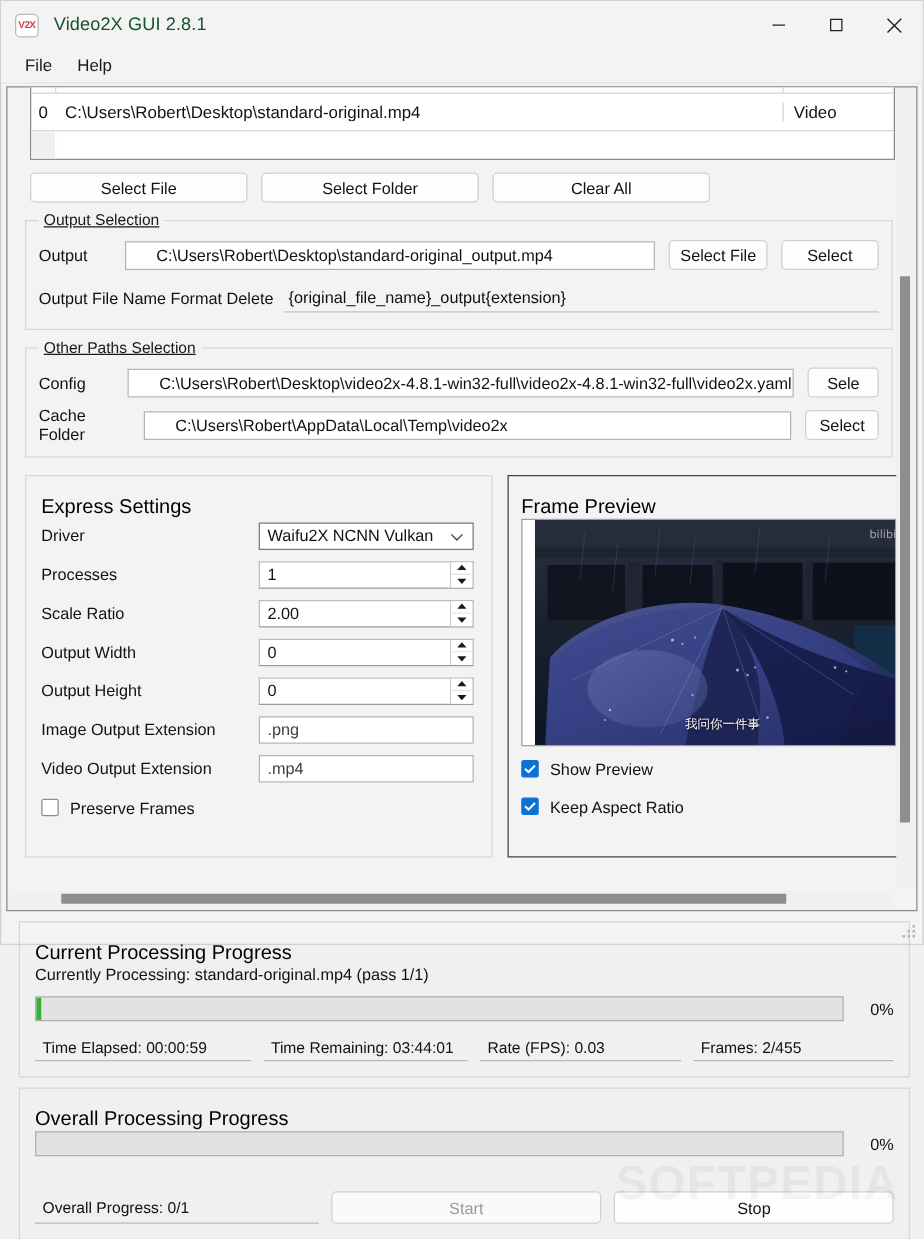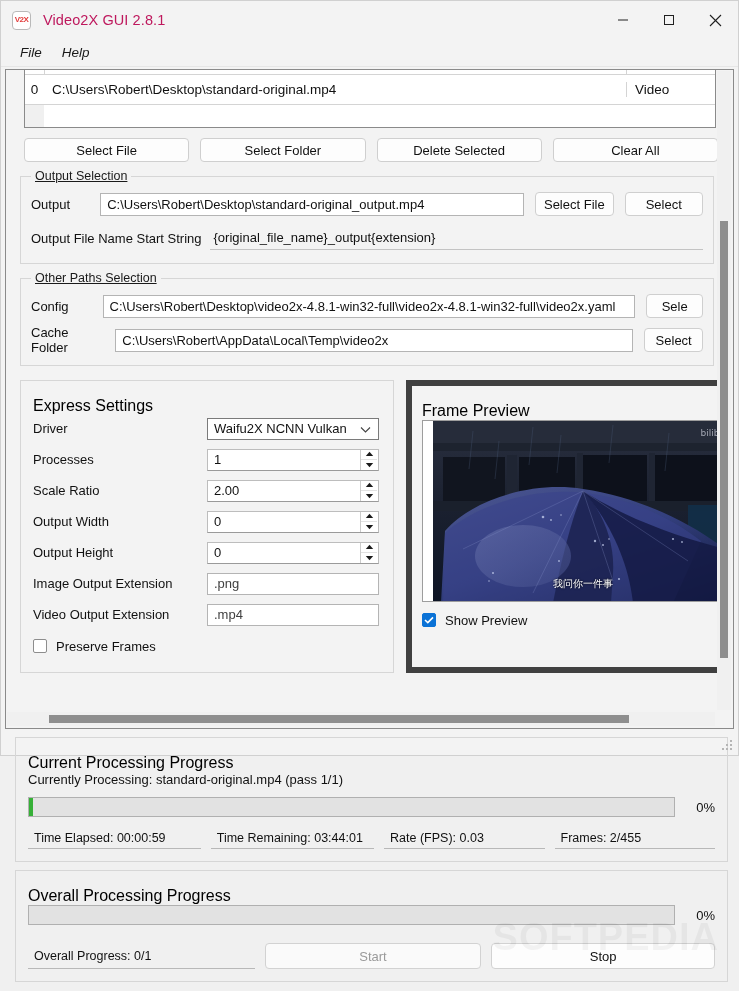--- a/index.html
+++ b/index.html
@@ -42,21 +42,21 @@
     justify-content: center;
     font-size: 8px;
     font-weight: bold;
     letter-spacing: -0.5px;
     color: #e23b3b;
     line-height: 1;
   }
   .title-text {
     margin-left: 12px;
     font-size: 14.5px;
-    color: #be185d;
+    color: #14532d;
     letter-spacing: 0.1px;
   }
   .win-controls {
     position: absolute;
     right: 0; top: 0;
     height: 38px;
     display: flex;
   }
   .win-btn {
     width: 46px; height: 38px;
@@ -67,21 +67,20 @@
 
   
   .menubar {
     height: 28px;
     flex: 0 0 28px;
     display: flex;
     align-items: center;
     padding-left: 9px;
     background: #f3f3f3;
     border-bottom: 1px solid #e6e6e6;
-    font-style: italic;
   }
   .menu-item {
     font-size: 13.5px;
     color: #1a1a1a;
     padding: 2px 10px;
   }
 
   
   .scrollhost {
     position: relative;
@@ -217,21 +216,21 @@
     color: #111;
   }
   .finput {
     height: 23px;
     border: 1px solid #b4b4b4;
     background: #ffffff;
     font-size: 13px;
     color: #111;
     display: flex;
     align-items: center;
-    padding-left: 6px;
+    padding-left: 24px;
     white-space: nowrap;
     overflow: hidden;
     text-align: right;
   }
   .flat-input {
     height: 23px;
     border: none;
     border-bottom: 1px solid #c3c3c3;
     background: transparent;
     font-size: 13px;
@@ -259,21 +258,21 @@
     gap: 12px;
   }
   .col-express {
     width: 374px;
     border: 1px solid #d6d6d6;
     position: relative;
     padding: 16px 14px 14px 12px;
   }
   .col-preview {
     width: 320px;
-    border: 6px solid #404040;
+    border: 1px solid #404040;
     position: relative;
     padding: 16px 10px 28px 10px;
   }
   .erow {
     display: flex;
     align-items: center;
     height: 27px;
     margin-bottom: 4px;
   }
   .erow .elabel {
@@ -433,21 +432,21 @@
     height: 22px;
     border-bottom: 1px solid #b8b8b8;
     font-size: 12.5px;
     color: #111;
     display: flex;
     align-items: center;
     padding-left: 6px;
   }
   .actionrow {
     display: flex;
-    margin-top: 18px;
+    margin-top: 28px;
     gap: 10px;
     align-items: center;
   }
   .startstop {
     height: 26px;
     border: 1px solid #d2d2d2;
     border-radius: 4px;
     background: #fafafa;
     font-size: 13px;
     display: flex; align-items: center; justify-content: center;
@@ -530,34 +529,33 @@
         </div>
         <div class="ft-empty">
           <div class="ft-empty-idx"></div>
           <div class="ft-empty-rest"></div>
         </div>
       </div>
 
       <div class="btnrow">
         <div class="btn btn-w">Select File</div>
         <div class="btn btn-w">Select Folder</div>
-        <div class="btn btn-w">Delete Selected</div>
         <div class="btn btn-w">Clear All</div>
       </div>
 
       <div class="group">
         <div class="legend">Output Selection</div>
         <div class="frow">
           <div class="flabel" style="width:76px">Output</div>
           <div class="finput" style="width:465px">C:\Users\Robert\Desktop\standard-original_output.mp4</div>
           <div class="sbtn" style="width:86px;margin-left:11px">Select File</div>
           <div class="sbtn" style="width:86px;margin-left:11px">Select</div>
         </div>
         <div class="frow">
-          <div class="flabel">Output File Name Start String</div>
+          <div class="flabel">Output File Name Format Delete</div>
           <div class="flat-input" style="flex:1;margin-left:8px">{original_file_name}_output{extension}</div>
         </div>
       </div>
 
       <div class="group">
         <div class="legend">Other Paths Selection</div>
         <div class="frow">
           <div class="flabel" style="width:76px">Config</div>
           <div class="finput" style="width:565px">C:\Users\Robert\Desktop\video2x-4.8.1-win32-full\video2x-4.8.1-win32-full\video2x.yaml</div>
           <div class="sbtn" style="width:60px;margin-left:11px">Sele</div>
@@ -765,20 +763,28 @@
             </div>
           </div>
           <div class="cbrow">
             <span class="cbox checked">
               <svg width="10" height="8" viewBox="0 0 10 8">
                   <polyline points="1,4 3.8,6.6 9,1.4" fill="none" stroke="#ffffff" stroke-width="1.6"></polyline>
                 </svg>
             </span>
             <span class="cblabel">Show Preview</span>
           </div>
+          <div class="cbrow">
+            <span class="cbox checked">
+              <svg width="10" height="8" viewBox="0 0 10 8">
+                  <polyline points="1,4 3.8,6.6 9,1.4" fill="none" stroke="#ffffff" stroke-width="1.6"></polyline>
+                </svg>
+            </span>
+            <span class="cblabel">Keep Aspect Ratio</span>
+          </div>
         </div>
       </div>
 
     </div>
 
     <div class="vscroll">
       <div class="vthumb"></div>
     </div>
     <div class="hscroll">
       <div class="hthumb"></div>

